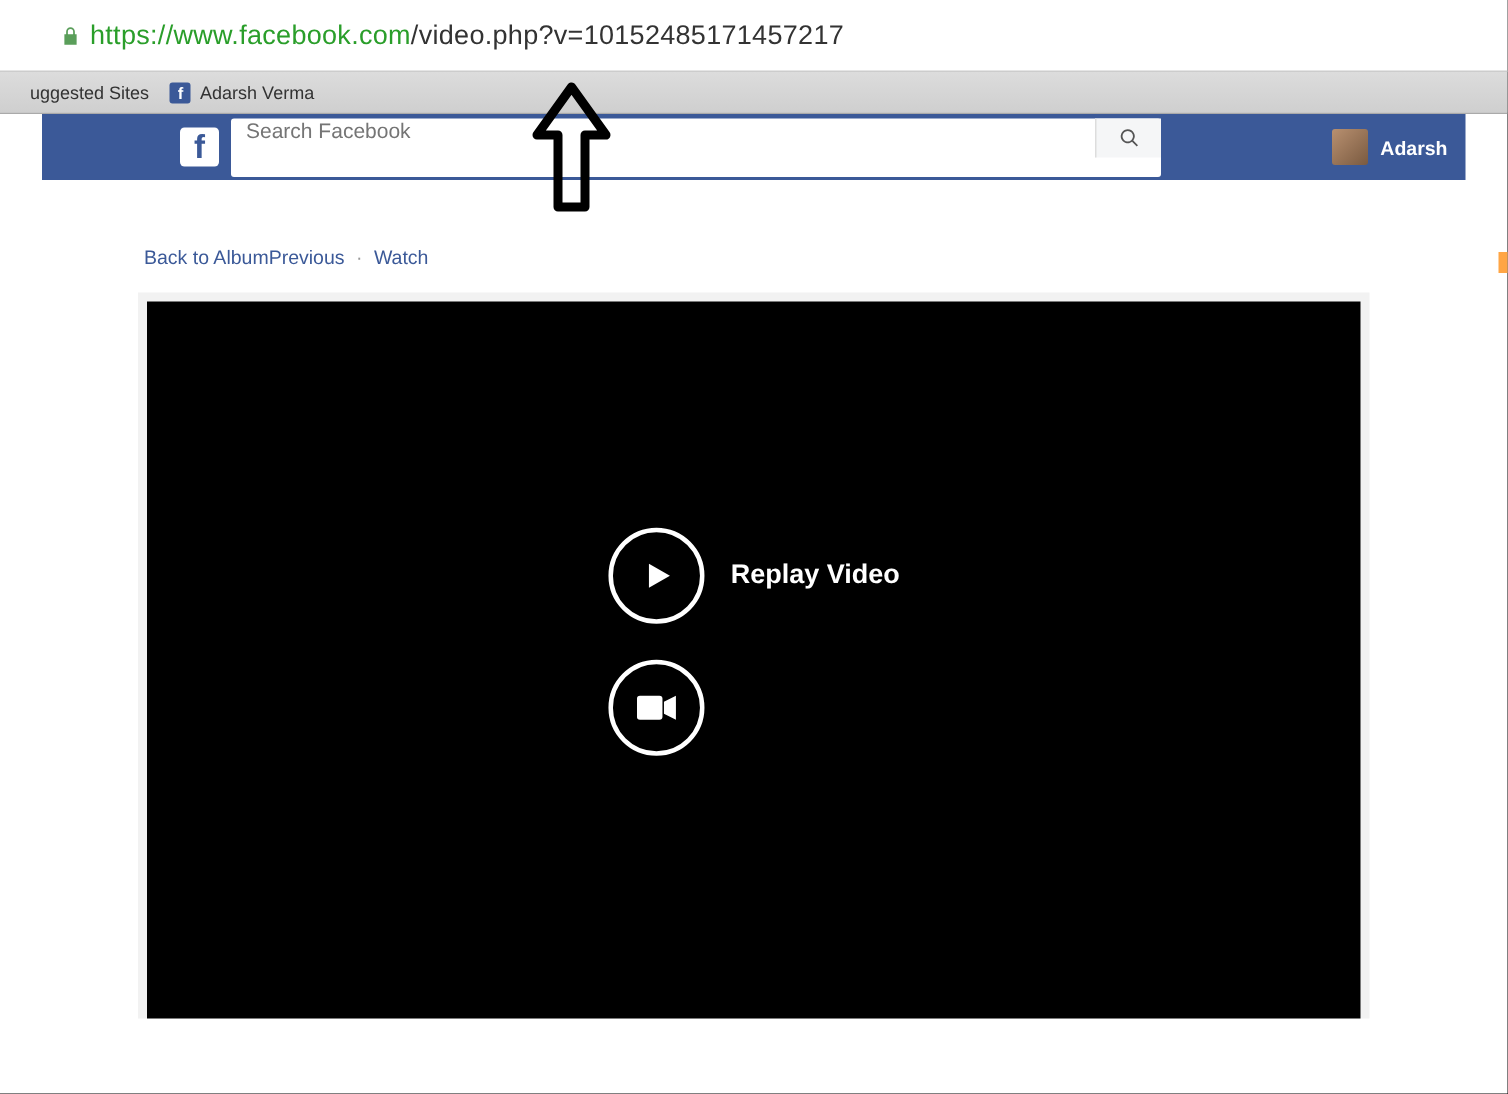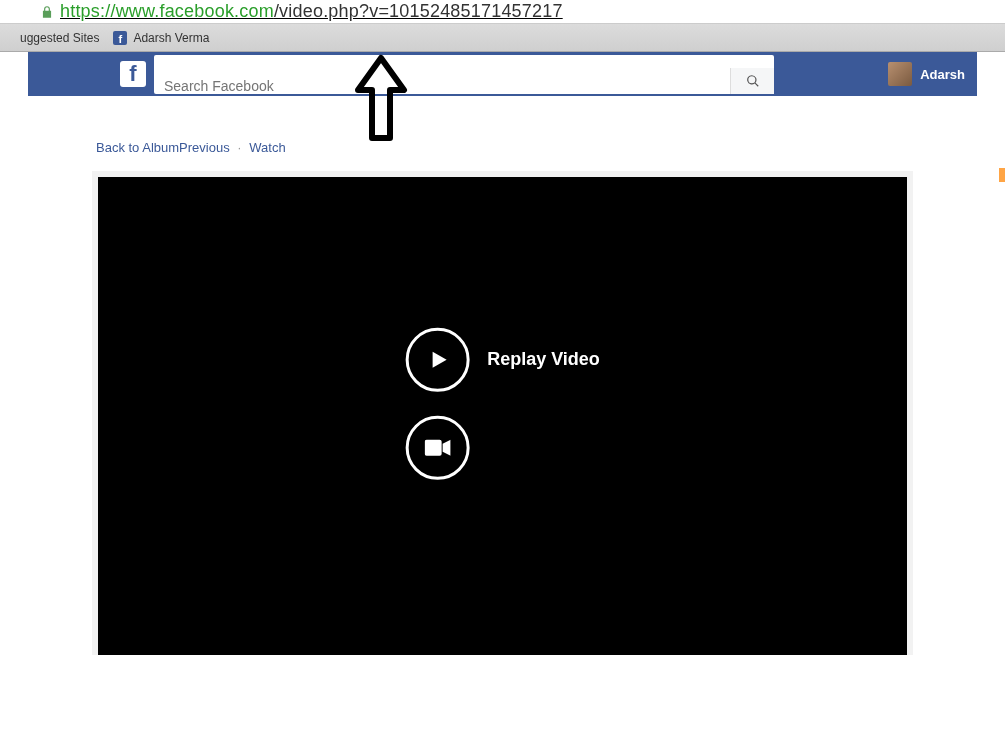--- a/index.html
+++ b/index.html
@@ -5,27 +5,26 @@
     * { margin: 0; padding: 0; box-sizing: border-box; }
     body {
       font-family: 'Segoe UI', Tahoma, Arial, sans-serif;
       background: #fff;
       width: 1005px;
       height: 729px;
       overflow: hidden;
     }
     
     .url-bar {
-      height: 24px;
+      height: 48px;
       border-bottom: 1px solid #ccc;
       display: flex;
       align-items: center;
       padding-left: 40px;
       background: #fff;
-      text-decoration: underline;
     }
     .lock-icon {
       width: 14px;
       height: 14px;
       margin-right: 6px;
     }
     .url-text {
       font-size: 18px;
       color: #666;
       letter-spacing: 0.2px;
@@ -87,21 +86,21 @@
       font-family: Arial, sans-serif;
       margin-right: 8px;
       flex-shrink: 0;
     }
     .search-box {
       flex: 1;
       max-width: 620px;
       height: 39px;
       background: #fff;
       display: flex;
-      align-items: flex-end;
+      align-items: flex-start;
       border-radius: 2px;
     }
     .search-input {
       flex: 1;
       border: none;
       outline: none;
       padding: 0 10px;
       font-size: 14px;
       color: #999;
       background: transparent;

